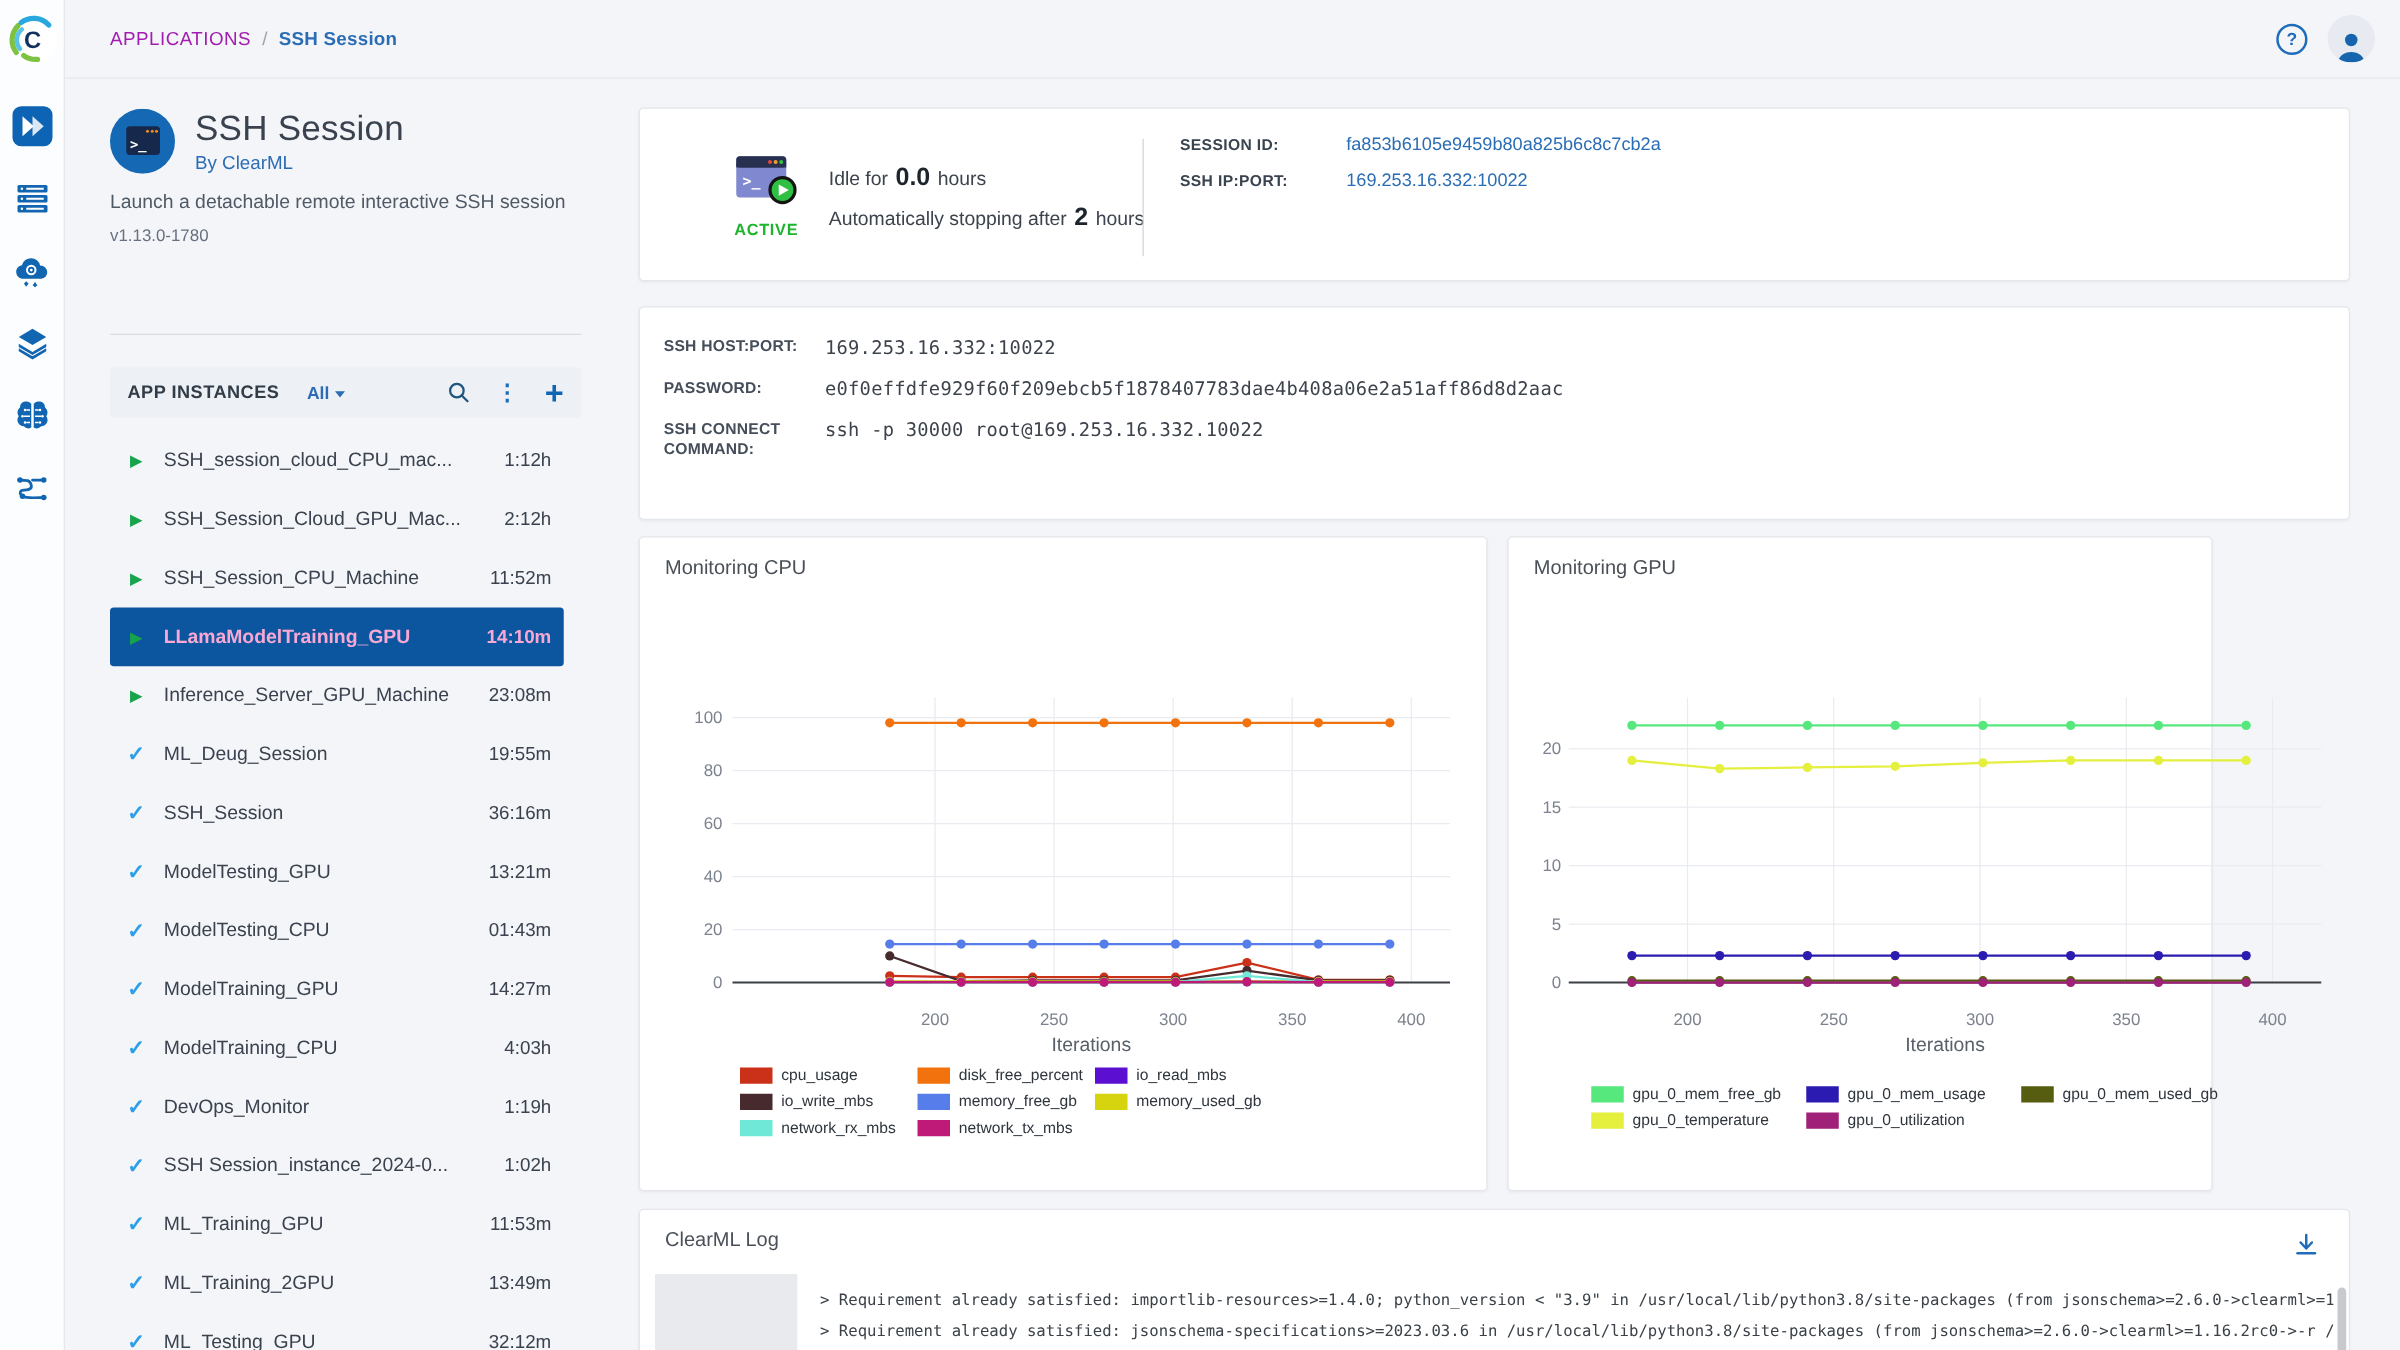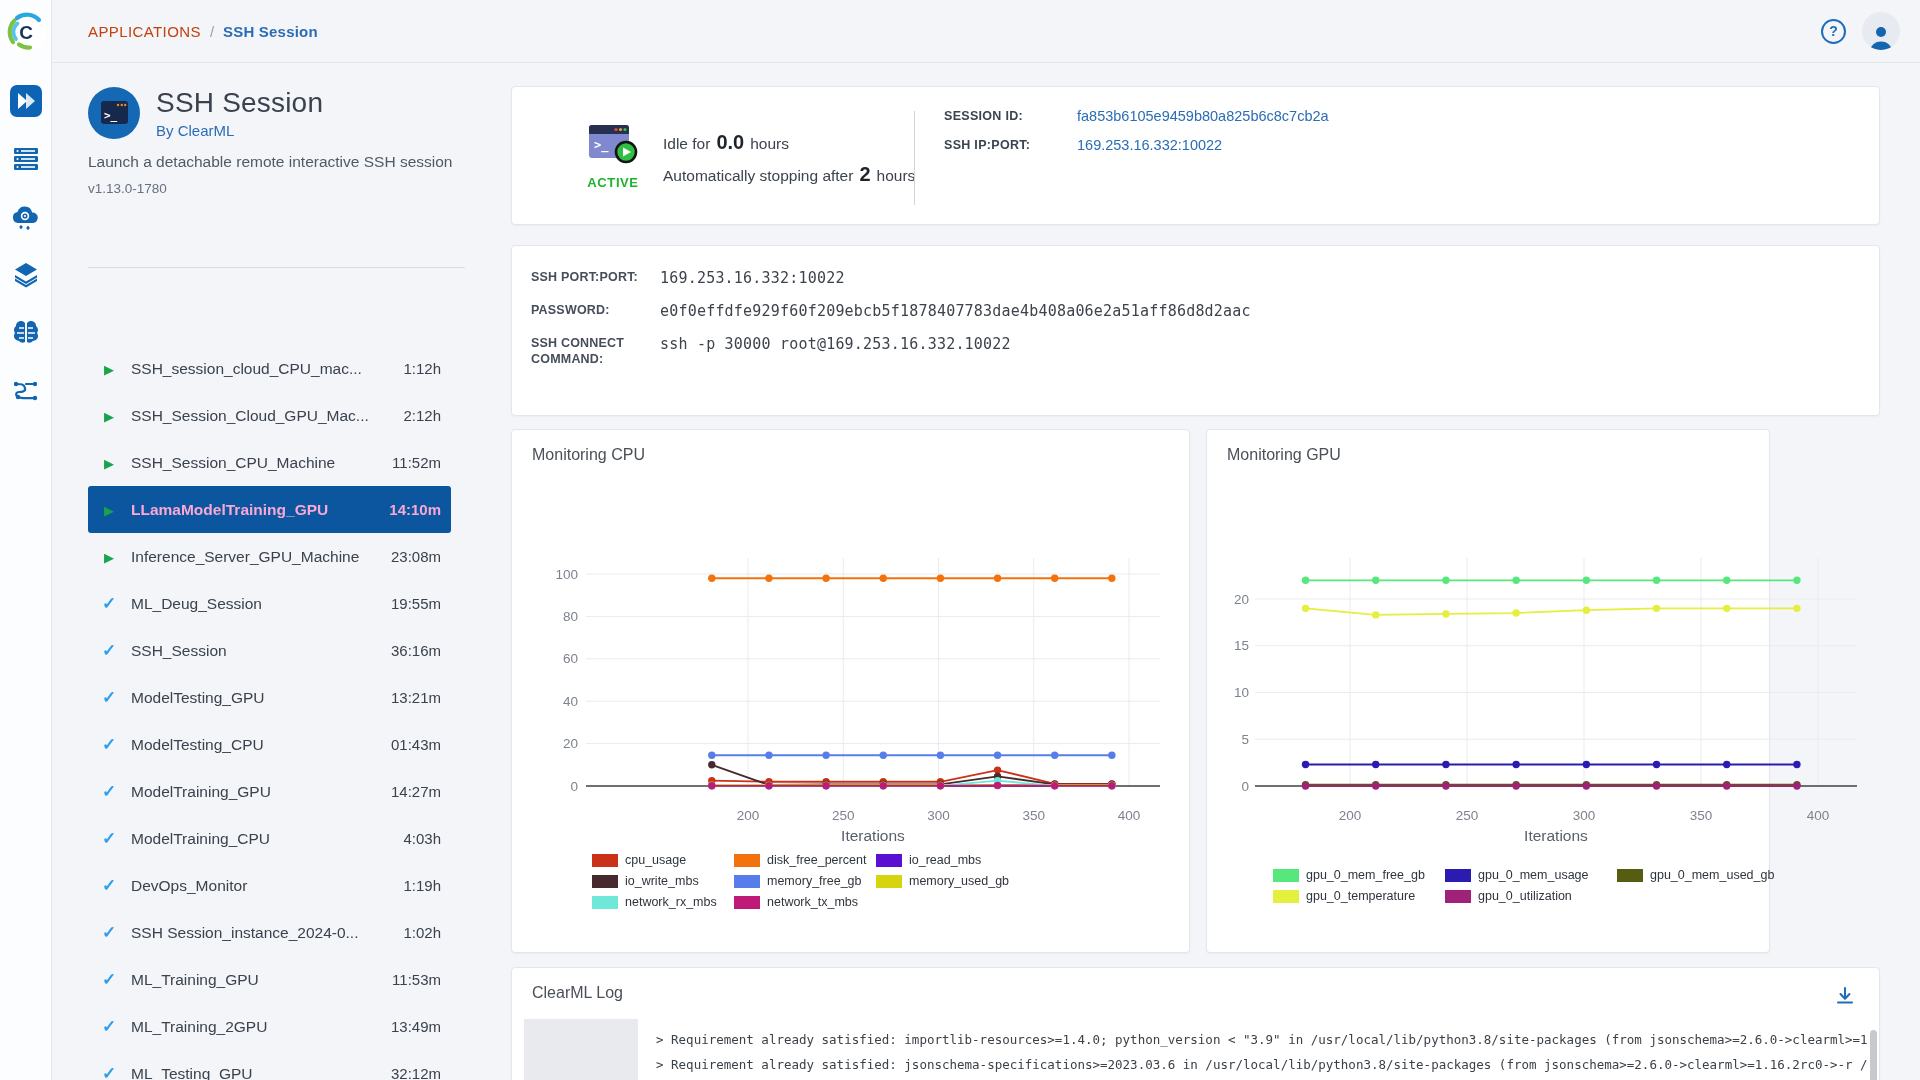--- a/index.html
+++ b/index.html
@@ -11,21 +11,21 @@
   #rail { position:absolute; left:0; top:0; width:52px; height:1080px; background:#fcfdfe;
           border-right:1px solid #e4e7ec; z-index:5; }
   #logo { width:52px; height:63px; display:flex; align-items:center; justify-content:center; cursor:pointer; }
   .rail-items { display:flex; flex-direction:column; align-items:center; gap:26px; padding-top:22px; }
   .rail-item { width:32px; height:32px; display:flex; align-items:center; justify-content:center; cursor:pointer; }
   .rail-item.selected { background:#0d63b4; border-radius:7px; }
 
   
   #topbar { position:absolute; left:52px; top:0; right:0; height:63px;
             border-bottom:1px solid #e5e7ea; display:flex; align-items:center; padding:0 20px 0 36px; }
-  .crumb-root { font-size:15px; color:#c2410c; letter-spacing:.4px; cursor:pointer;text-align:right; }
+  .crumb-root { font-size:15px; color:#a21caf; letter-spacing:.4px; cursor:pointer;text-align:right; }
   .crumb-sep  { font-size:15px; color:#9aa2ad; margin:0 9px; }
   .crumb-cur  { font-size:15px; color:#2a6db5; font-weight:bold; letter-spacing:.2px; }
   #topbar-right { margin-left:auto; display:flex; align-items:center; gap:16px; }
   #help-btn { width:25px; height:25px; border:2px solid #1f6dba; border-radius:50%;
               color:#1f6dba; font-size:14px; font-weight:bold; display:flex; align-items:center;
               justify-content:center; cursor:pointer; }
   #avatar { width:38px; height:38px; border-radius:50%; background:#e7eaf0; display:flex;
             align-items:flex-end; justify-content:center; overflow:hidden; cursor:pointer; }
 
   
@@ -208,20 +208,37 @@
     </svg>
     <div>
       <div class="app-title">SSH Session</div>
       <div class="app-by">By ClearML</div>
     </div>
   </div>
   <div class="app-desc">Launch a detachable remote interactive SSH session</div>
   <div class="app-version">v1.13.0-1780</div>
   <div class="panel-divider"></div>
 
+  <div class="inst-header">
+    <span class="inst-title">APP INSTANCES</span>
+    <span class="inst-filter">
+      <span class="inst-filter-label">All</span>
+      <span class="caret"></span>
+    </span>
+    <span class="inst-tools">
+      <span class="tool-btn">
+        <svg width="18" height="18" viewBox="0 0 18 18">
+            <circle cx="7.5" cy="7.5" r="5.4" fill="none" stroke="#1f557f" stroke-width="1.8"></circle>
+            <line x1="11.6" y1="11.6" x2="16" y2="16" stroke="#1f557f" stroke-width="1.8" stroke-linecap="round"></line>
+          </svg>
+      </span>
+      <span class="tool-btn kebab">⋮</span>
+      <span class="tool-btn plus">+</span>
+    </span>
+  </div>
 
   <div id="inst-list">
       <div class="inst-row">
         <span class="st-icon"><span class="run-glyph">▶</span></span>
         <span class="inst-name">SSH_session_cloud_CPU_mac...</span>
         <span class="inst-time">1:12h</span>
       </div>
       <div class="inst-row">
         <span class="st-icon"><span class="run-glyph">▶</span></span>
         <span class="inst-name">SSH_Session_Cloud_GPU_Mac...</span>
@@ -334,21 +351,21 @@
       <div class="sf-row">
         <div class="sf-label">SSH IP:PORT:</div>
         <div class="sf-value">169.253.16.332:10022</div>
       </div>
     </div>
 </div>
 
 <div class="card" id="details-card">
   <div id="details-rows">
       <div class="d-row">
-        <div class="d-label">SSH PORT:PORT:</div>
+        <div class="d-label">SSH HOST:PORT:</div>
         <div class="d-value mono">169.253.16.332:10022</div>
       </div>
       <div class="d-row">
         <div class="d-label">PASSWORD:</div>
         <div class="d-value mono">e0f0effdfe929f60f209ebcb5f1878407783dae4b408a06e2a51aff86d8d2aac</div>
       </div>
       <div class="d-row">
         <div class="d-label">SSH CONNECT COMMAND:</div>
         <div class="d-value mono">ssh -p 30000 root@169.253.16.332.10022</div>
       </div>

